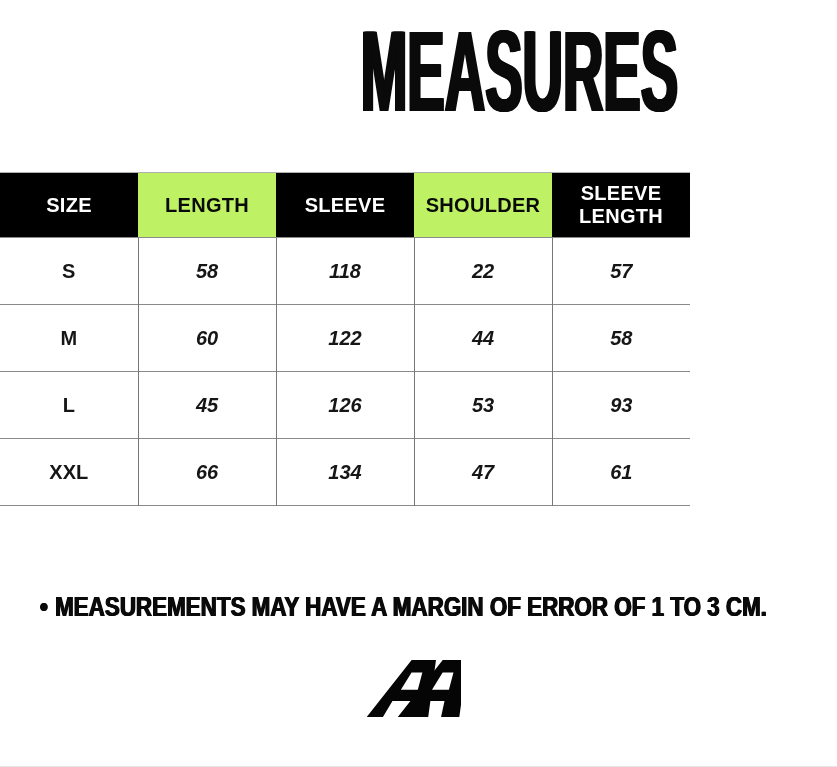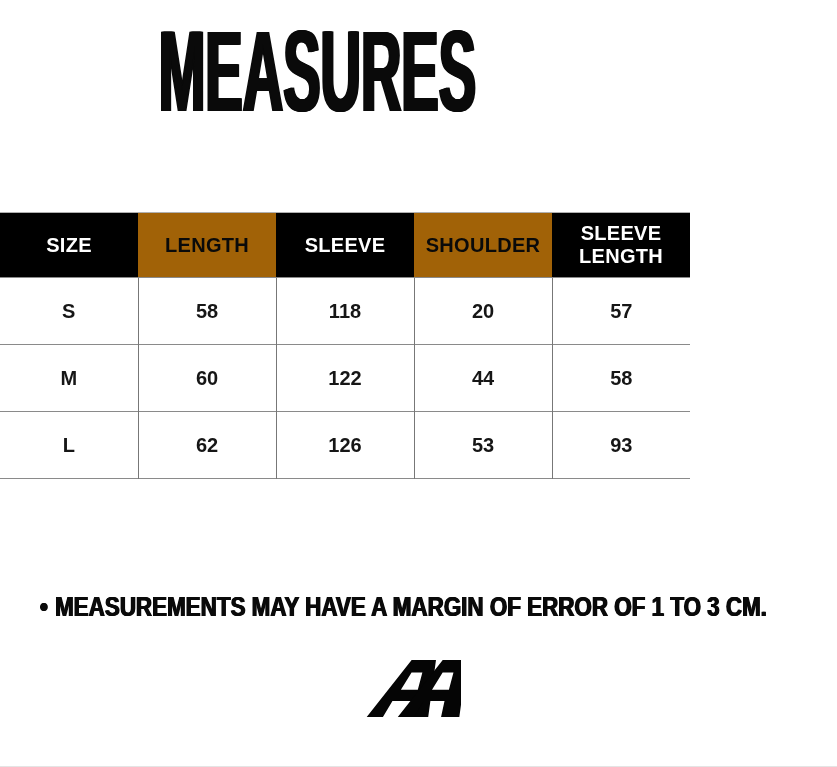--- a/index.html
+++ b/index.html
@@ -15,21 +15,21 @@
     font-family: "Liberation Sans", sans-serif;
     color: #111111;
   }
 
   
   .title-wrap {
     position: absolute;
     top: 16px;
     left: 0;
     width: 837px;
-    text-align: left;
+    text-align: right;
   }
   .title-text {
     display: inline-block;
     font-size: 112px;
     line-height: 1;
     font-weight: 700;
     letter-spacing: 0px;
     color: #0a0a0a;
     transform: scale(0.50, 1.02);
     transform-origin: 50% 50%;
@@ -40,46 +40,46 @@
   
   table.size-table {
     position: absolute;
     top: 172px;
     left: 0;
     width: 690px;
     border-collapse: collapse;
     table-layout: fixed;
     border-top: 1px solid #b0b0b0;
     border-bottom: 1px solid #8a8a8a;
-    margin-top: 40px;
   }
   table.size-table th,
   table.size-table td {
     width: 20%;
     text-align: center;
     vertical-align: middle;
     font-weight: 700;
     padding: 0;
   }
   table.size-table th {
     height: 64px;
     font-size: 20px;
     letter-spacing: 0.3px;
   }
   th.hdr-dark  { background: #000000; color: #ffffff; }
-  th.hdr-light { background: #a16207; color: #0a0a0a; }
+  th.hdr-light { background: #bef264; color: #0a0a0a; }
   table.size-table td {
     height: 66px;
     font-size: 20px;
     color: #161616;
     background: #ffffff;
     border-top: 1px solid #8a8a8a;
   }
   table.size-table tbody td + td {
     border-left: 1px solid #777777;
+    font-style: italic;
   }
 
   
   .note-wrap {
     position: absolute;
     top: 592px;
     left: 40px;
     white-space: nowrap;
   }
   .note-inner {
@@ -127,36 +127,43 @@
       <th class="hdr-dark">SLEEVE</th>
       <th class="hdr-light">SHOULDER</th>
       <th class="hdr-dark">SLEEVE LENGTH</th>
     </tr>
   </thead>
   <tbody>
     <tr>
       <td>S</td>
       <td>58</td>
       <td>118</td>
-      <td>20</td>
+      <td>22</td>
       <td>57</td>
     </tr>
     <tr>
       <td>M</td>
       <td>60</td>
       <td>122</td>
       <td>44</td>
       <td>58</td>
     </tr>
     <tr>
       <td>L</td>
-      <td>62</td>
+      <td>45</td>
       <td>126</td>
       <td>53</td>
       <td>93</td>
+    </tr>
+    <tr>
+      <td>XXL</td>
+      <td>66</td>
+      <td>134</td>
+      <td>47</td>
+      <td>61</td>
     </tr>
   </tbody>
 </table>
 
 <div class="note-wrap">
   <span class="note-inner"><span class="note-bullet">•</span><span>MEASUREMENTS MAY HAVE A MARGIN OF ERROR OF 1 TO 3 CM.</span></span>
 </div>
 
 <div class="logo-wrap">
   <svg viewBox="0 0 142 100" preserveAspectRatio="none" role="img" aria-label="AA">

